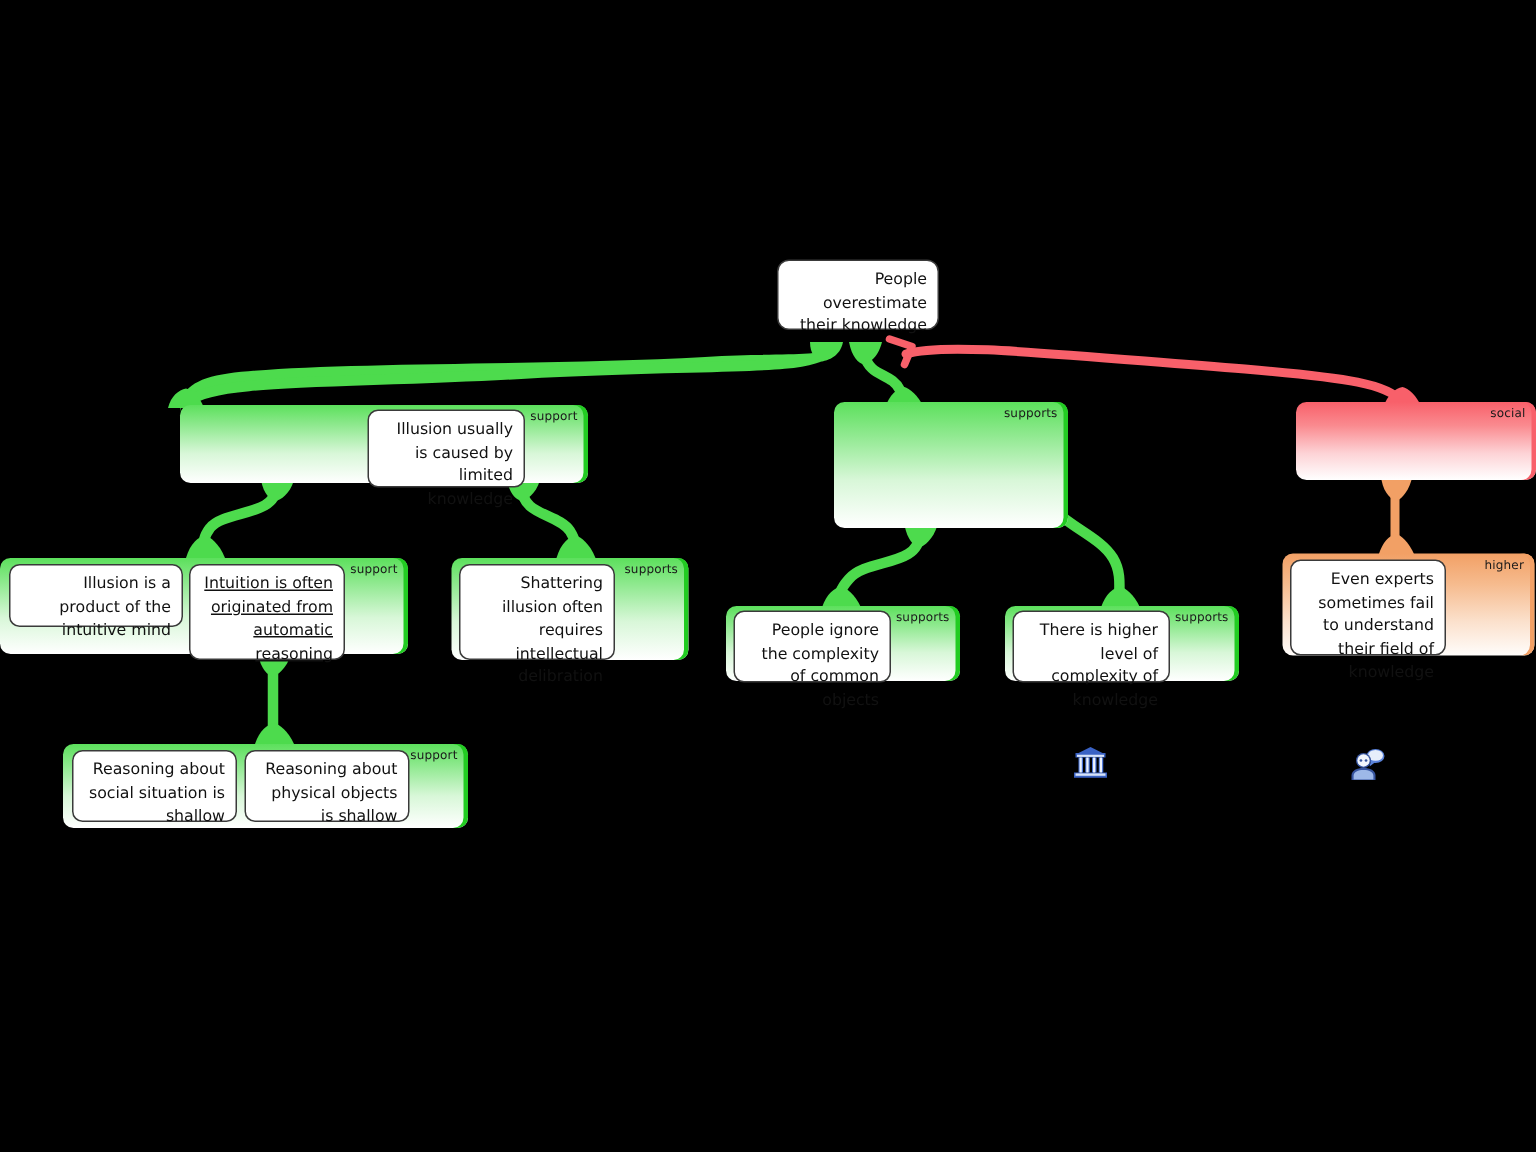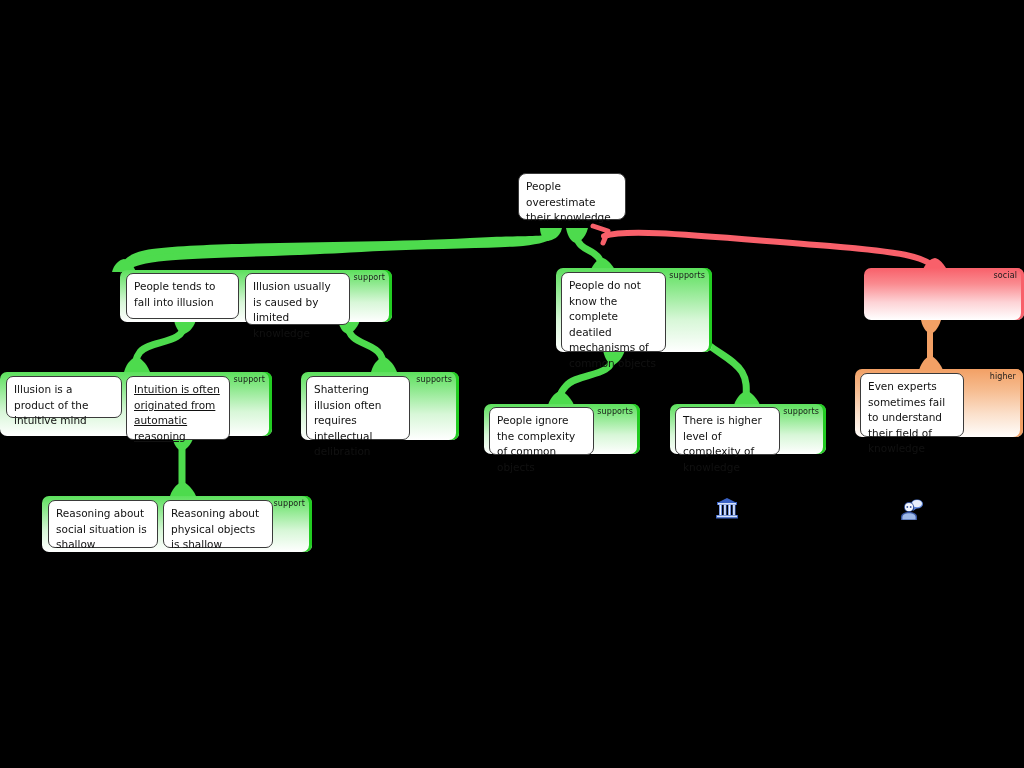--- a/index.html
+++ b/index.html
@@ -17,21 +17,21 @@
                 box-shadow:inset -3px 0 0 0 #f8606a;}
   .group.rebut{background:linear-gradient(to bottom,#f2a065 0%,#f6bb8e 30%,#fbe0cb 66%,#fffdfb 100%);
                box-shadow:inset -3px 0 0 0 #f2a065;}
 
   .grouplabel{position:absolute;top:3px;right:7px;font-size:8px;color:#1a1a1a;
               letter-spacing:.1px;white-space:nowrap;text-align:right;}
 
   
   .card{position:absolute;background:#fff;border:1px solid #3a3a3a;border-radius:7px;
         box-sizing:border-box;padding:5px 7px 4px 7px;
-        font-size:10.5px;line-height:15.5px;color:#111;}
+        font-size:10.5px;line-height:15.5px;color:#111;text-align:right;}
   .card.root{border-radius:8px;}
 
   .icon{position:absolute;width:26px;height:26px;}
 </style>
 </head>
 <body>
 
 <div id="stage">
 
   <svg class="links" viewBox="0 0 1024 768">
@@ -77,32 +77,26 @@
     <path fill="#4ddb4d" d="M 170,496 L 196,496 C 192,487 186,483 183,482 C 178,483 173,487 170,496 Z"></path>
   </svg>
 
   <div class="card root" style="left:518px;top:173px;width:108px;height:47px;">
     <span>People overestimate their knowledge</span>
   </div>
 
   <div class="group support" style="left:120px;top:270px;width:272px;height:52px;">
     <span class="grouplabel">support</span>
   </div>
-  <div class="card" style="left:126px;top:273px;width:113px;height:46px;">
-    <span>People tends to fall into illusion</span>
-  </div>
   <div class="card" style="left:245px;top:273px;width:105px;height:52px;">
     <span>Illusion usually is caused by limited knowledge</span>
   </div>
 
   <div class="group support" style="left:556px;top:268px;width:156px;height:84px;">
     <span class="grouplabel">supports</span>
-  </div>
-  <div class="card" style="left:561px;top:272px;width:105px;height:80px;">
-    <span>People do not know the complete deatiled mechanisms of common objects</span>
   </div>
 
   <div class="group oppose" style="left:864px;top:268px;width:160px;height:52px;">
     <span class="grouplabel">social</span>
   </div>
 
   <div class="group support" style="left:0px;top:372px;width:272px;height:64px;">
     <span class="grouplabel">support</span>
   </div>
   <div class="card" style="left:6px;top:376px;width:116px;height:42px;">

